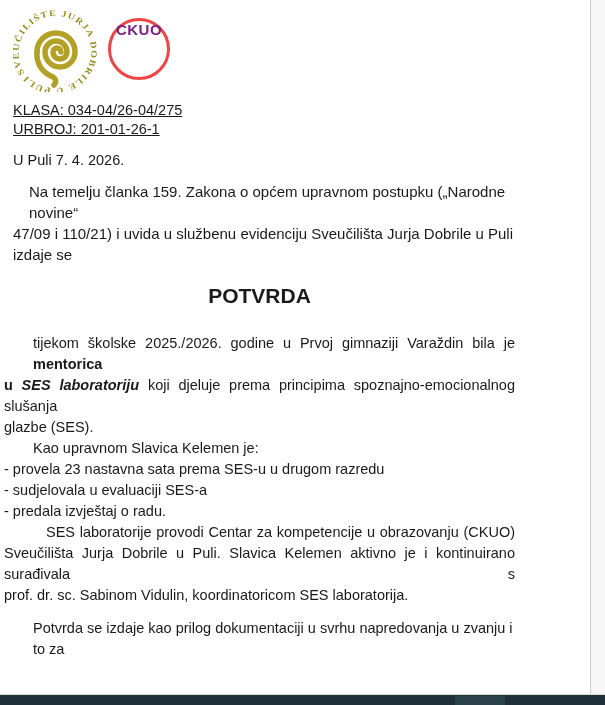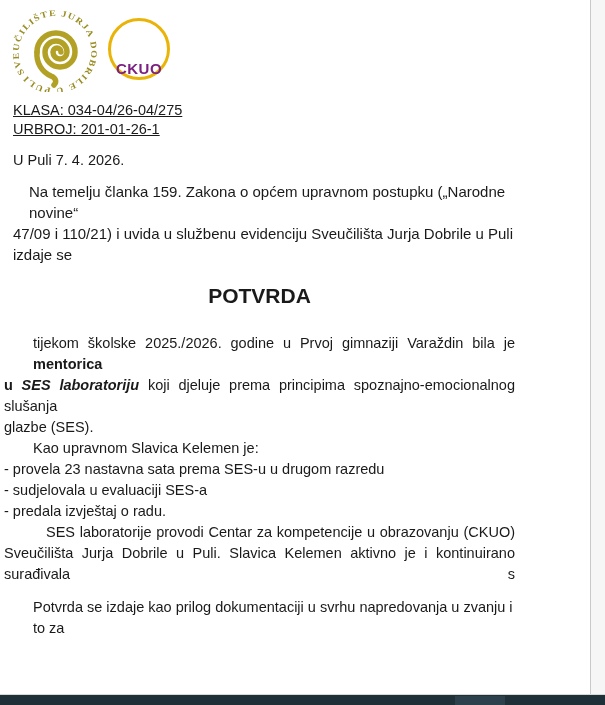--- a/index.html
+++ b/index.html
@@ -3,22 +3,22 @@
 <meta charset="utf-8">
 <style>
   html,body{margin:0;padding:0;}
   .screen{position:relative;width:605px;height:705px;background:#f6f6f6;overflow:hidden;
           font-family:"Liberation Sans",sans-serif;color:#1a1a1a;}
   .page{position:absolute;top:0;left:0;width:590px;height:694px;background:#ffffff;
         border-right:1px solid #c9c9c9;overflow:hidden;}
   
   .hdr{display:flex;align-items:flex-start;margin:6px 0 0 12px;}
   .seal{width:86px;height:86px;}
-  .ckuo-circle{width:56px;height:56px;border:3px solid #eab308;border-radius:50%;
-        margin:12px 0 0 10px;display:flex;align-items:flex-end;justify-content:center;}
+  .ckuo-circle{width:56px;height:56px;border:3px solid #ef4444;border-radius:50%;
+        margin:12px 0 0 10px;display:flex;align-items:flex-start;justify-content:center;}
   .ckuo-circle span{font-weight:bold;font-size:15px;letter-spacing:.5px;color:#7b2180;}
   .cname{margin:23px 0 0 17px;font-family:"Liberation Serif",serif;font-size:15.5px;
         line-height:19px;color:#262626;}
   
   .meta{margin:9px 0 0 13px;font-size:14.5px;line-height:19px;text-decoration:underline;}
   .placedate{margin:13px 0 0 13px;font-size:14.5px;}
   
   .intro{margin:13px 0 0 13px;width:500px;font-size:15px;line-height:21px;}
   .body{margin:0 0 0 4px;width:511px;font-size:14.5px;line-height:21px;}
   .line{white-space:pre-wrap;}
@@ -83,20 +83,21 @@
         <div class="line">glazbe (SES).</div>
         <div class="line ind29">Kao upravnom Slavica Kelemen je:</div>
         <div class="line">- provela 23 nastavna sata prema SES-u u drugom razredu</div>
         <div class="line">- sudjelovala u evaluaciji SES-a</div>
         <div class="line">- predala izvještaj o radu.</div>
       </div>
 
       <div>
         <div class="line j ind42">SES laboratorije provodi Centar za kompetencije u obrazovanju (CKUO)</div>
         <div class="line j">Sveučilišta Jurja Dobrile u Puli. Slavica Kelemen aktivno je i kontinuirano surađivala s</div>
+        <div class="line">prof. dr. sc. Sabinom Vidulin, koordinatoricom SES laboratorija.</div>
       </div>
 
       <div class="mt12">
         <div class="line ind29">Potvrda se izdaje kao prilog dokumentaciji u svrhu napredovanja u zvanju i to za</div>
 
       </div>
 
     </div>
   </div>
 

